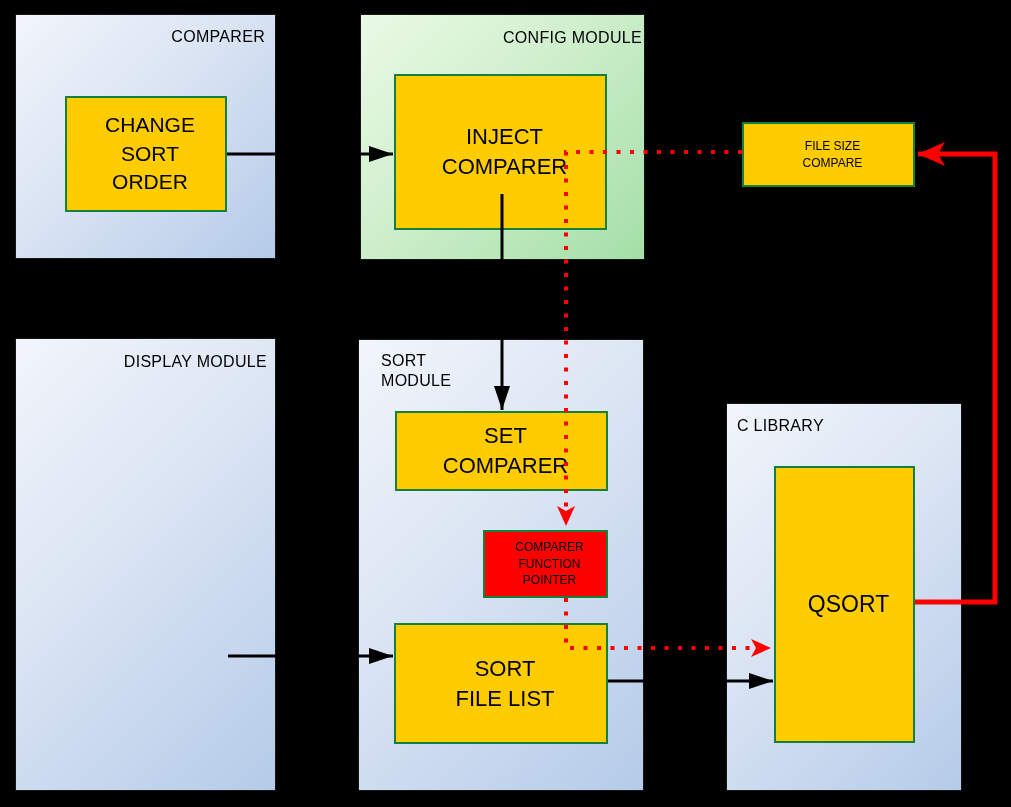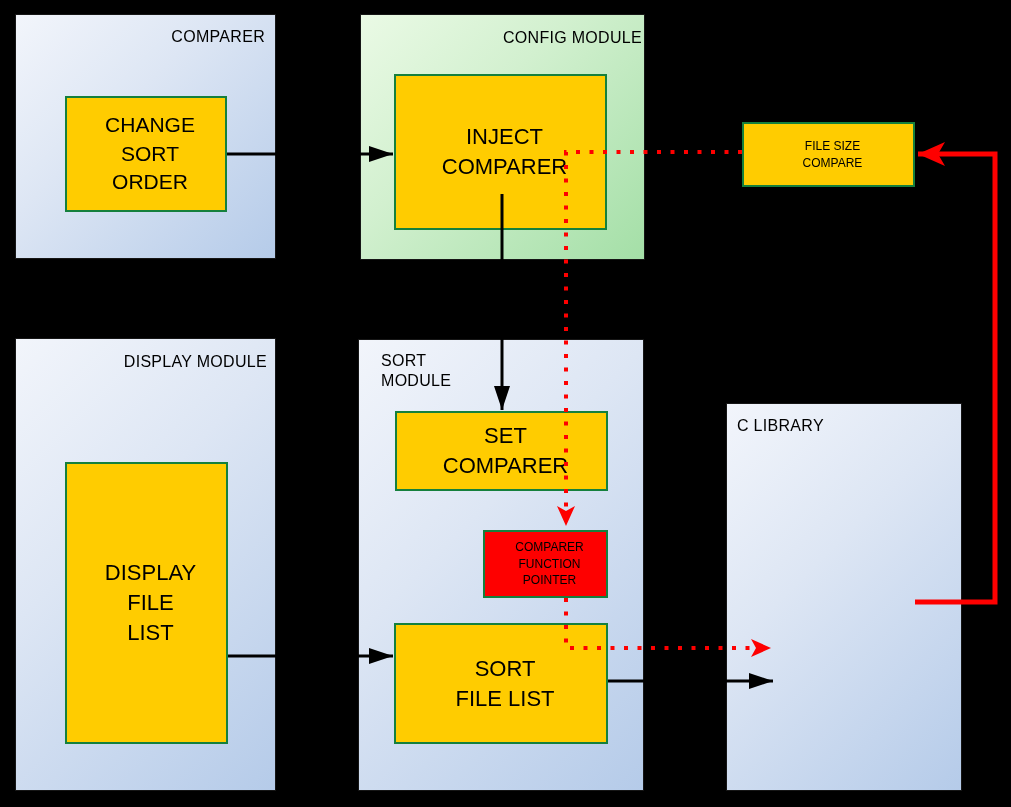--- a/index.html
+++ b/index.html
@@ -67,24 +67,22 @@
   <div class="node fs22" style="left:395px;top:411px;width:213px;height:80px;">SET
 COMPARER</div>
 
   <div class="node red fs12" style="left:483px;top:530px;width:125px;height:68px;">COMPARER
 FUNCTION
 POINTER</div>
 
   <div class="node fs22" style="left:394px;top:623px;width:214px;height:121px;">SORT
 FILE LIST</div>
 
-  <div class="node fs22" style="left:65px;top:462px;width:163px;height:282px;">DISPLAY
-FILE
-LIST</div>
 
+  <div class="node fs23" style="left:774px;top:466px;width:141px;height:277px;">QSORT</div>
 
   <svg class="edges" viewBox="0 0 1011 807">
     <defs>
       <marker id="blackArrow" viewBox="0 0 24 16" refX="24" refY="8" markerUnits="userSpaceOnUse" markerWidth="24" markerHeight="16" orient="auto">
         <polygon points="0,0 24,8 0,16" fill="#000000"></polygon>
       </marker>
       <marker id="redChevron" viewBox="0 0 20 18" refX="20" refY="9" markerUnits="userSpaceOnUse" markerWidth="20" markerHeight="18" orient="auto">
         <polygon points="0,0 20,9 0,18 5,9" fill="#fe0000"></polygon>
       </marker>
       <marker id="redChevronBig" viewBox="0 0 27 24" refX="27" refY="12" markerUnits="userSpaceOnUse" markerWidth="27" markerHeight="24" orient="auto">

